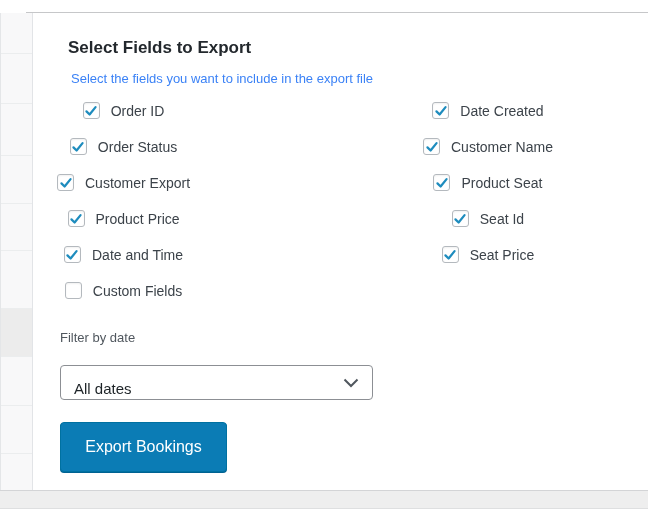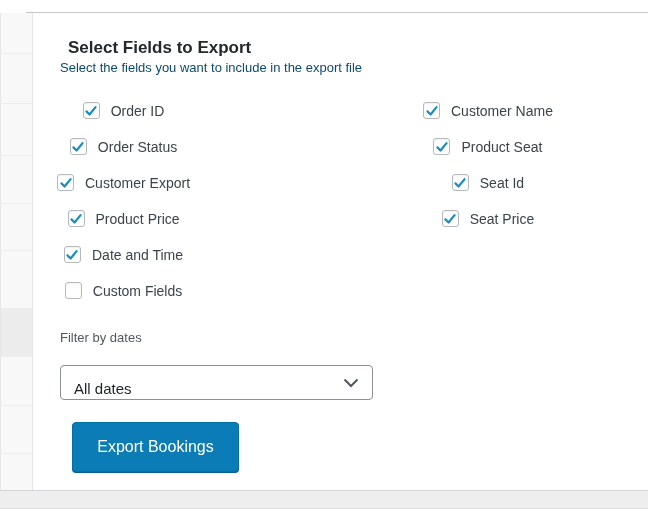--- a/index.html
+++ b/index.html
@@ -18,22 +18,22 @@
   .row-line{position:absolute;left:0;width:100%;height:1px;background:#ebedee;}
   .row-hl{position:absolute;left:0;width:100%;background:#ececec;}
   .top-rule{position:absolute;left:26px;top:12px;width:622px;height:1px;background:#c6c7c9;}
   .panel{position:absolute;left:33px;top:13px;width:615px;height:477px;background:#ffffff;}
 
   .panel-title{
     position:absolute;left:60px;top:30px;margin:8px;
     font-size:17px;font-weight:700;color:#23282d;line-height:20px;
   }
   .panel-subtitle{
-    position:absolute;left:60px;top:60px;margin:0;
-    font-size:13px;color:#0c4a6e;line-height:16px;
+    position:absolute;left:60px;top:60px;margin:11px;
+    font-size:13px;color:#3b82f6;line-height:16px;
   }
 
   .col{position:absolute;top:101px;}
   .col-left{left:57px;}
   .col-right{left:423px;}
   .field-row{
     display:flex;align-items:center;gap:11px;height:19px;margin-bottom:17px;
     cursor:pointer;
     justify-content:center;
   }
@@ -67,21 +67,20 @@
   .select-chevron path{stroke:#50575e;}
 
   .export-btn{
     position:absolute;left:60px;top:422px;width:167px;height:50px;
     box-sizing:border-box;
     background:var(--accent-blue,#0b7cb5);
     border:1px solid #0071a1;border-radius:4px;
     box-shadow:0 1px 0 #006292;
     color:#ffffff;font-size:16px;font-family:"Liberation Sans", sans-serif;
     cursor:pointer;
-    margin-left:12px;
   }
 
   .footer-bar{
     position:absolute;left:0;top:490px;width:648px;height:19px;
     box-sizing:border-box;background:#eeeeee;
     border-top:1px solid #d3d4d6;border-bottom:1px solid #dedfe0;
   }
 </style>
 </head>
 <body>
@@ -154,20 +153,28 @@
     <span class="field-label">Custom Fields</span>
   </div>
   </div>
 <div class="col col-right">
     <div class="field-row" role="checkbox" aria-checked="true">
     <span class="cb checked">
       <svg viewBox="0 0 20 20" aria-hidden="true">
         <path d="M3.5 10.5 L8 15 L16.5 4.5" fill="none" stroke-width="3.2" stroke-linecap="round" stroke-linejoin="round"></path>
       </svg>
     </span>
+    <span class="field-label">Date Created</span>
+  </div>
+    <div class="field-row" role="checkbox" aria-checked="true">
+    <span class="cb checked">
+      <svg viewBox="0 0 20 20" aria-hidden="true">
+        <path d="M3.5 10.5 L8 15 L16.5 4.5" fill="none" stroke-width="3.2" stroke-linecap="round" stroke-linejoin="round"></path>
+      </svg>
+    </span>
     <span class="field-label">Customer Name</span>
   </div>
     <div class="field-row" role="checkbox" aria-checked="true">
     <span class="cb checked">
       <svg viewBox="0 0 20 20" aria-hidden="true">
         <path d="M3.5 10.5 L8 15 L16.5 4.5" fill="none" stroke-width="3.2" stroke-linecap="round" stroke-linejoin="round"></path>
       </svg>
     </span>
     <span class="field-label">Product Seat</span>
   </div>
@@ -182,21 +189,21 @@
     <div class="field-row" role="checkbox" aria-checked="true">
     <span class="cb checked">
       <svg viewBox="0 0 20 20" aria-hidden="true">
         <path d="M3.5 10.5 L8 15 L16.5 4.5" fill="none" stroke-width="3.2" stroke-linecap="round" stroke-linejoin="round"></path>
       </svg>
     </span>
     <span class="field-label">Seat Price</span>
   </div>
   </div>
 
-<p class="filter-label">Filter by dates</p>
+<p class="filter-label">Filter by date</p>
 
 <select class="date-select"><option>All dates</option></select>
 <svg class="select-chevron" viewBox="0 0 16 10" aria-hidden="true">
   <path d="M1.5 1.5 L8 8 L14.5 1.5" fill="none" stroke-width="2"></path>
 </svg>
 
 <button class="export-btn">Export Bookings</button>
 
 <div class="footer-bar"></div>
 

